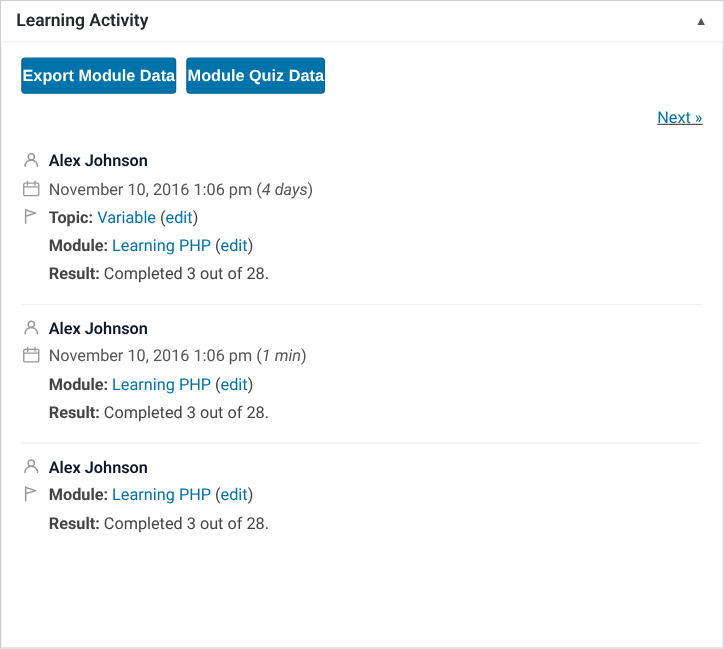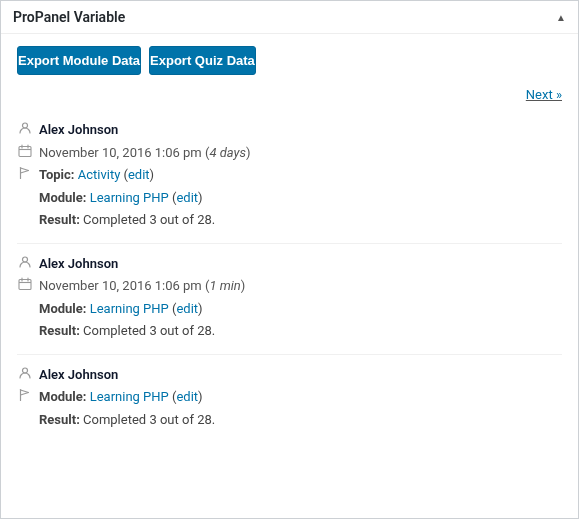--- a/index.html
+++ b/index.html
@@ -121,27 +121,27 @@
     .icon-user, .icon-calendar, .icon-flag {
       width: 14px;
       height: 14px;
     }
   </style>
 </head>
 <body>
 
 <div class="widget">
   <div class="widget-header">
-    <span class="widget-title">ProPanel Variable</span>
+    <span class="widget-title">Learning Activity</span>
     <span class="collapse-icon">▲</span>
   </div>
   <div class="widget-body">
     <div class="button-row">
       <button class="btn-export">Export Module Data</button>
-      <button class="btn-export">Export Quiz Data</button>
+      <button class="btn-export">Module Quiz Data</button>
     </div>
     <div class="pagination-row">
       <a href="#">Next »</a>
     </div>
     <ul class="activity-list">
 
       <li class="activity-item">
         <div class="activity-row">
           <span class="activity-icon">
             <svg class="icon-user" viewBox="0 0 14 14" fill="none" xmlns="http://www.w3.org/2000/svg">
@@ -165,21 +165,21 @@
         </div>
         <div class="activity-row">
           <span class="activity-icon">
             <svg class="icon-flag" viewBox="0 0 14 14" fill="none" xmlns="http://www.w3.org/2000/svg">
               <path d="M2.5 1.5v11" stroke="#999" stroke-width="1.2" stroke-linecap="round"></path>
               <path d="M2.5 2l8 2.5-8 2.5" stroke="#999" stroke-width="1.1" stroke-linejoin="round"></path>
             </svg>
           </span>
           <span class="detail-line activity-content">
             <strong>Topic:</strong>
-            <a href="#" class="detail-link"> Activity</a>
+            <a href="#" class="detail-link"> Variable</a>
             (<a href="#" class="edit-link">edit</a>)
           </span>
         </div>
         <div class="activity-row">
           <span class="activity-icon"></span>
           <span class="detail-line activity-content">
             <strong>Module:</strong>
             <a href="#" class="detail-link"> Learning PHP</a>
             (<a href="#" class="edit-link">edit</a>)
           </span>

